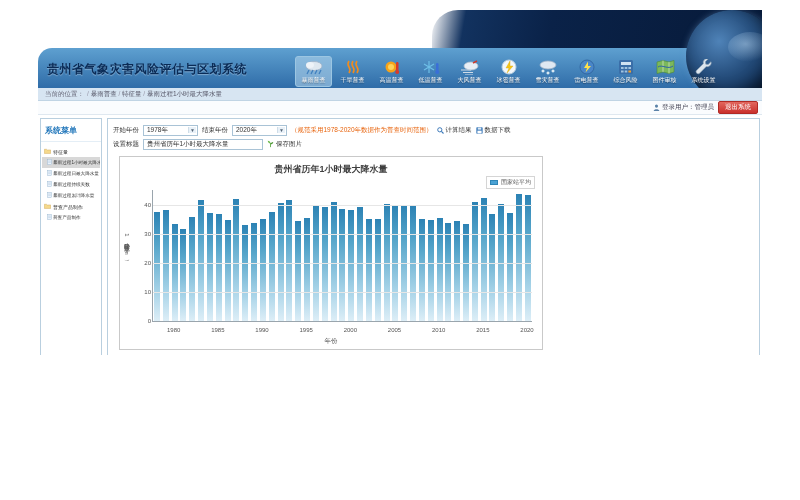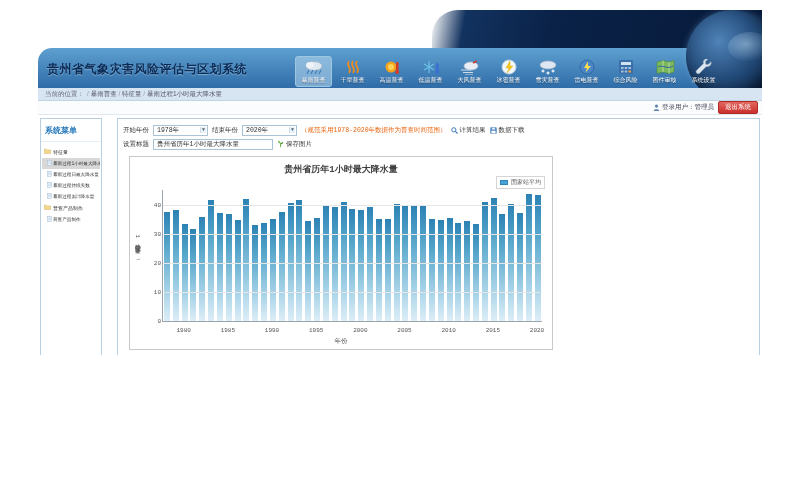--- a/index.html
+++ b/index.html
@@ -33,21 +33,21 @@
     display:flex; align-items:center; gap:3px; font-size:6.5px; color:#667; padding:0 7px; }
   .crumb-sep { color:#99a; }
   .crumb-item { color:#556; cursor:pointer; }
   .user-bar { height:14px; background:#fafcfe; border-bottom:1px solid #dfe8f0;
     display:flex; align-items:center; justify-content:flex-end; gap:4px; padding-right:4px; }
   .user-label { font-size:6.5px; color:#445; display:flex; align-items:center; gap:2px; }
   .logout-btn { font-size:6.5px; color:#fff; background:linear-gradient(#e2675e,#c9302c);
     border:1px solid #b02a25; border-radius:2px; padding:1px 6px; cursor:pointer; }
 
   
-  .content { display:flex; gap:15px; padding:3px 2px 0 2px; height:373px;font-family:Liberation Mono, monospace; }
+  .content { display:flex; gap:5px; padding:3px 2px 0 2px; height:373px; }
   .sidebar { width:62px; border:1px solid #b9cfdf; background:#fff; overflow:hidden; }
   .sidebar-title { color:#2277bb; font-size:8px; font-weight:bold; padding:6px 4px 5px; border-bottom:1px solid #e4eef6; }
   .tree { padding:4px 1px; }
   .tree-group { display:flex; align-items:center; gap:2px; padding:2px 2px; font-size:5px; color:#333; white-space:nowrap; cursor:pointer; }
   .tree-item { display:flex; align-items:center; gap:1px; padding:2px 1px 2px 5px; font-size:4.6px; color:#333;
     white-space:nowrap; overflow:hidden; cursor:pointer; }
   .tree-item.selected { background:#d8d8d8; }
   .main { flex:1; border:1px solid #b9cfdf; background:#fff; padding:4px 5px; position:relative; overflow:hidden; }
 
   

